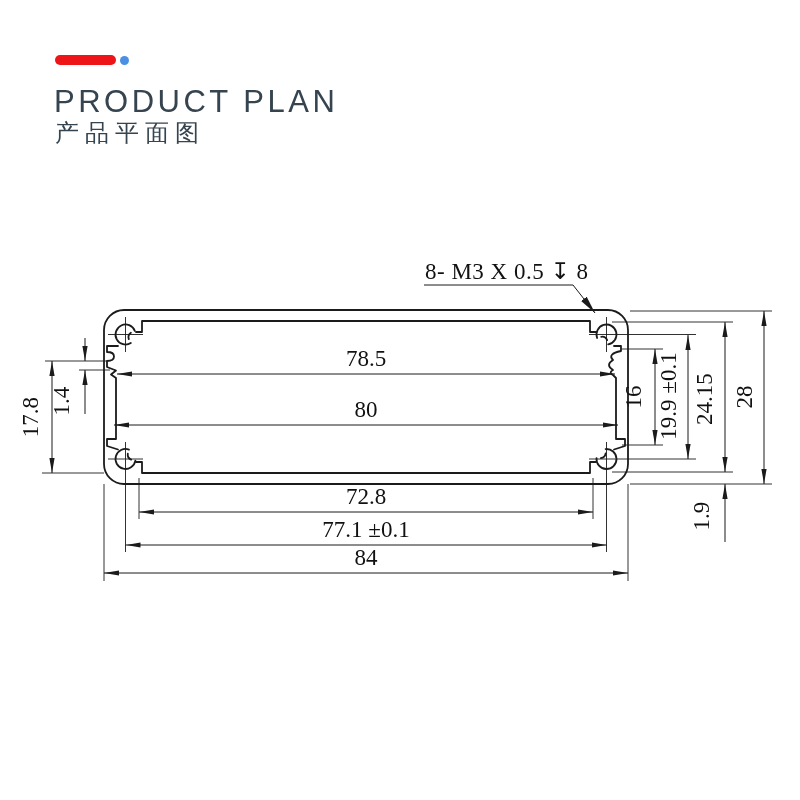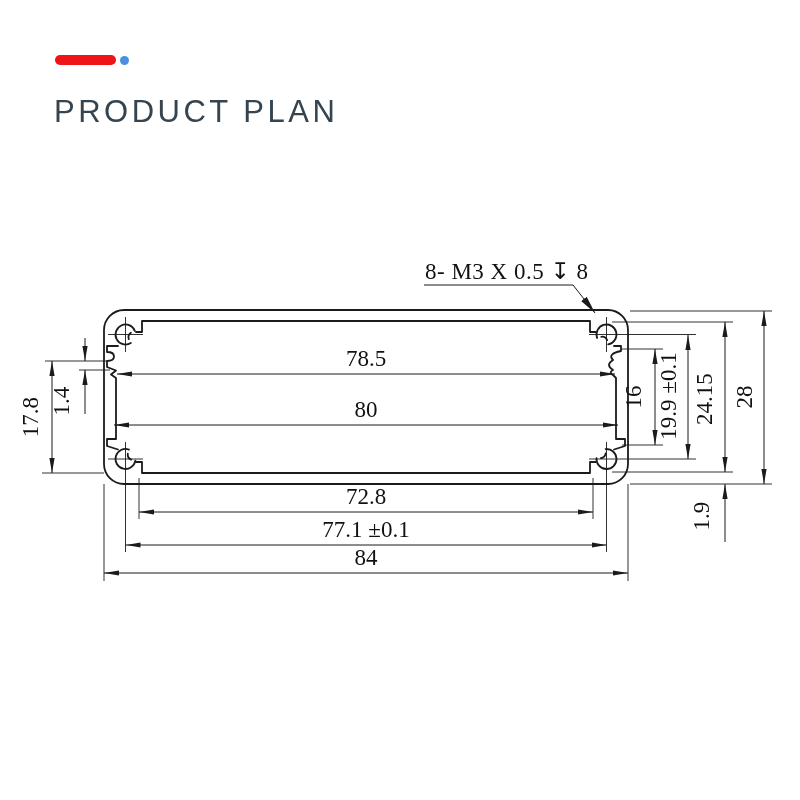--- a/index.html
+++ b/index.html
@@ -3,39 +3,40 @@
 <meta charset="utf-8">
 <style>
   html,body{margin:0;padding:0;background:#ffffff;}
   body{width:800px;height:800px;position:relative;overflow:hidden;
        font-family:"Liberation Sans",sans-serif;}
   .hdr{position:absolute;left:0;top:0;width:800px;height:160px;}
   .red-bar{position:absolute;left:55px;top:55px;width:61px;height:10px;
            border-radius:5px;}
   .blue-dot{position:absolute;left:120px;top:56px;width:9px;height:9px;
             border-radius:50%;}
-  .title{position:absolute;left:54px;top:94px;font-size:31px;font-weight:300;
+  .title{position:absolute;left:54px;top:84px;font-size:31px;font-weight:300;
          letter-spacing:3.5px;color:#35444f;white-space:nowrap;}
   .subtitle{position:absolute;left:55px;top:117px;font-size:24px;font-weight:400;
             letter-spacing:6px;color:#35444f;white-space:nowrap;}
   svg{position:absolute;left:0;top:0;}
   .thick{stroke:#1b1b1b;stroke-width:1.8;fill:none;stroke-linejoin:round;stroke-linecap:round;}
   .thin{stroke:#1b1b1b;stroke-width:0.9;fill:none;}
   .dim{stroke:#1b1b1b;stroke-width:1;fill:none;}
   text.d{font-family:"Liberation Serif","DejaVu Serif",serif;font-size:23px;fill:#111;}
   text.ann{font-family:"Liberation Serif","DejaVu Sans",serif;font-size:23px;
            letter-spacing:0.5px;fill:#111;}
 </style>
 </head>
 <body>
 
 <div class="hdr">
   <div class="red-bar" style="background: rgb(238, 21, 24);"></div>
   <div class="blue-dot" style="background: rgb(74, 144, 226);"></div>
   <div class="title" style="color: rgb(53, 68, 79);">PRODUCT PLAN</div>
+  <div class="subtitle" style="color: rgb(53, 68, 79);">产品平面图</div>
 </div>
 
 <svg width="800" height="800" viewBox="0 0 800 800">
   <defs>
     <marker id="arr" viewBox="0 0 15 6" refX="15" refY="3" markerWidth="15" markerHeight="6" markerUnits="userSpaceOnUse" orient="auto-start-reverse">
       <path d="M15,3 L0,0.4 L0,5.6 Z" fill="#1b1b1b"></path>
     </marker>
     <marker id="arrB" viewBox="0 0 18 8" refX="18" refY="4" markerWidth="18" markerHeight="8" markerUnits="userSpaceOnUse" orient="auto-start-reverse">
       <path d="M18,4 L0,0.5 L0,7.5 Z" fill="#1b1b1b"></path>
     </marker>

